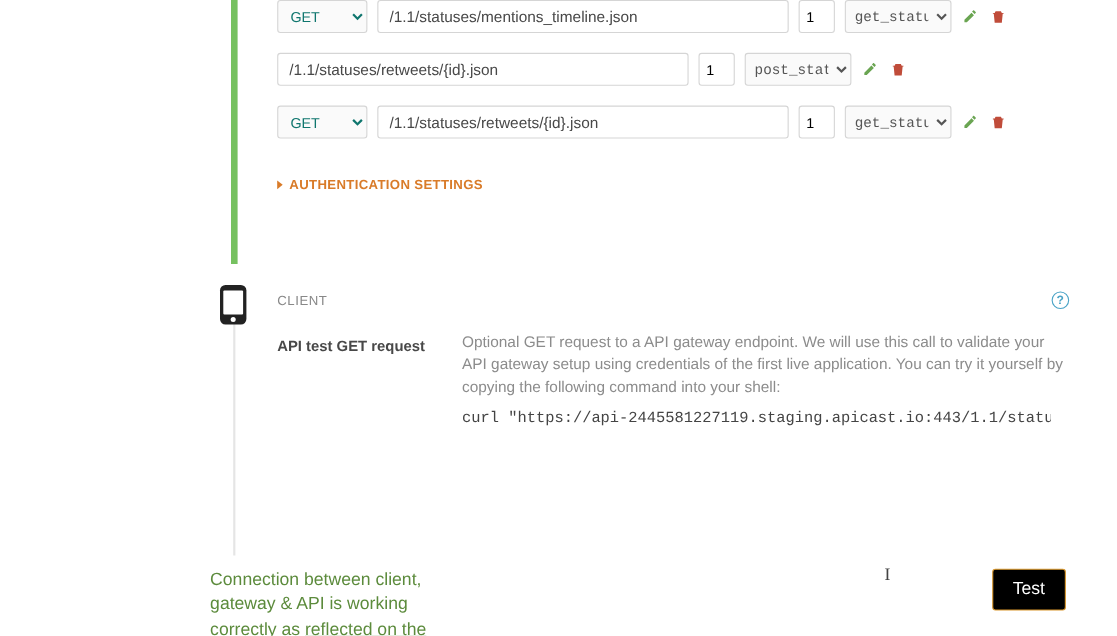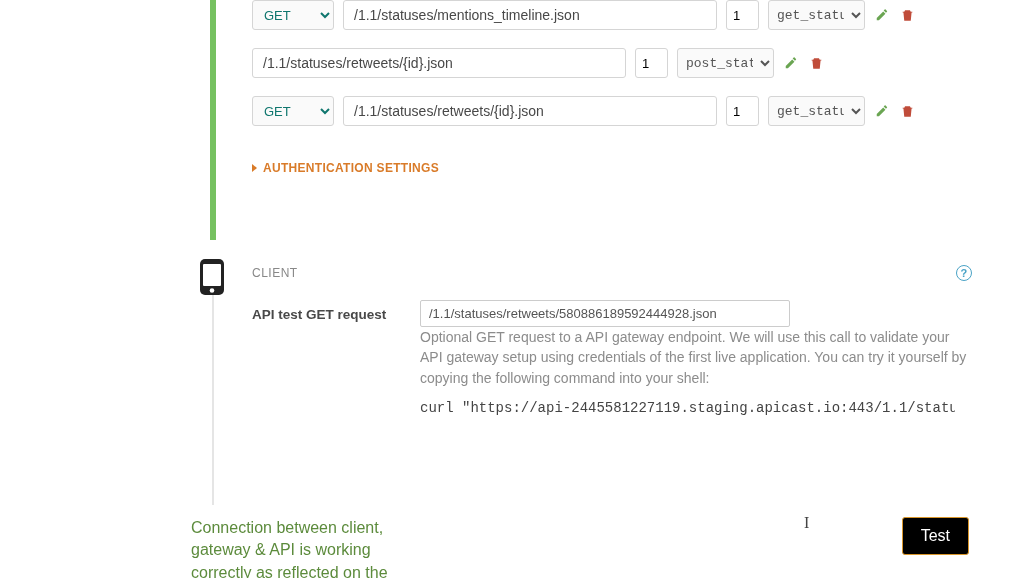--- a/index.html
+++ b/index.html
@@ -334,21 +334,20 @@
 
   <div class="client-head">
     <span>CLIENT</span>
     <span class="help-circ">?</span>
   </div>
 
   <div class="client-body">
     <div class="client-row">
       <div class="client-label">API test GET request</div>
       <div class="client-right">
-        <input class="test-input" value="/1.1/statuses/retweets/580886189592444928.json" style="">
         <div class="hint">Optional GET request to a API gateway endpoint. We will use this call to validate your API gateway setup using credentials of the first live application. You can try it yourself by copying the following command into your shell:</div>
         <div class="code-wrap">curl "https://api-2445581227119.staging.apicast.io:443/1.1/statuses/retweets/580886189592444928.json?user_key=04f2873f91f02902ba3edfdb9d2cf5ae"</div>
       </div>
     </div>
   </div>
 
   <div class="footer-msg">
     <span>Connection between client, gateway &amp; API is working correctly as </span><span class="stats-link">reflected on the stats page</span><span>.</span>
   </div>
 

